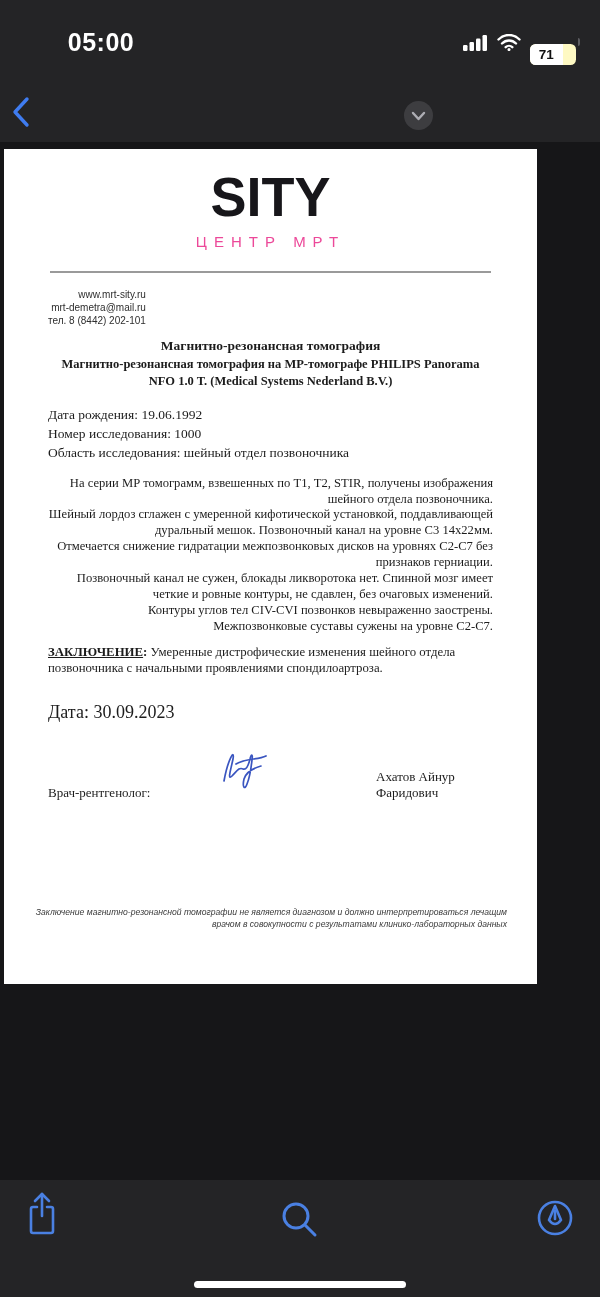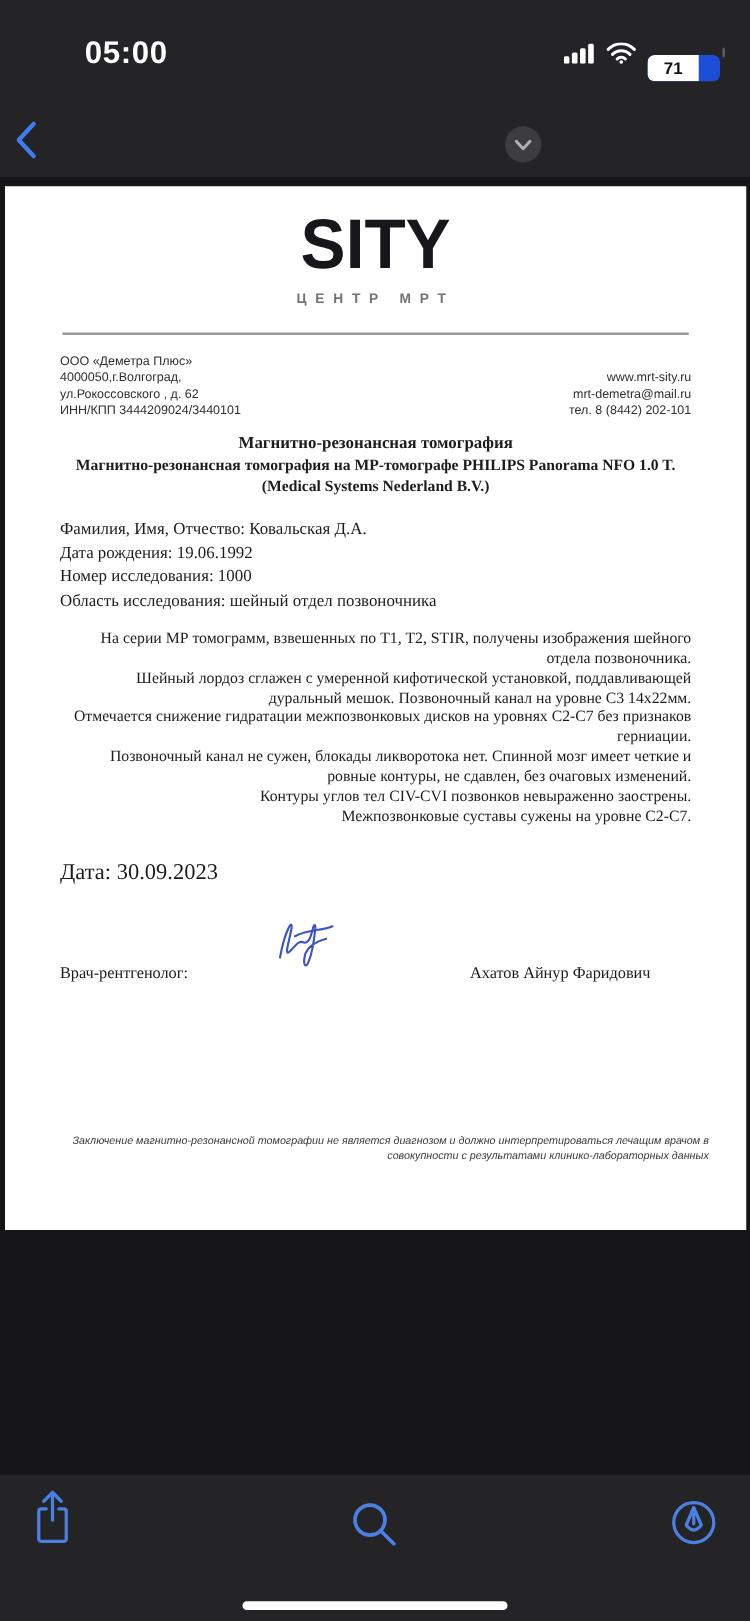--- a/index.html
+++ b/index.html
@@ -10,51 +10,51 @@
     -webkit-font-smoothing:antialiased;
   }
 
   
   .header { position:absolute; left:0; top:0; width:600px; height:142px; background:#242426; }
   .status-time {
     position:absolute; left:48px; top:28px; width:106px; text-align:center;
     color:#fff; font-size:25px; font-weight:bold; letter-spacing:0.5px;
   }
   .status-icons { position:absolute; right:20px; top:30px; display:flex; align-items:center; gap:9px; height:24px; }
-  .battery { position:relative; width:58px; height:21px; border-radius:5.5px; background:#1d4ed8; overflow:hidden;margin-top:24px; }
+  .battery { position:relative; width:46px; height:21px; border-radius:5.5px; background:#fef9c3; overflow:hidden;margin-top:24px; }
   .battery-fill { position:absolute; left:0; top:0; bottom:0; width:71%; background:#fff; border-radius:5.5px 0 0 5.5px;
     display:flex; align-items:center; justify-content:center; }
   .battery-fill span { color:#111; font-size:13.5px; font-weight:bold; }
   .battery-nub { width:2.5px; height:8px; background:#5d5d61; border-radius:0 2px 2px 0; margin-left:1.5px; }
 
   .back-button { position:absolute; left:8px; top:94px; width:26px; height:36px; cursor:pointer; }
   .nav-title {
     position:absolute; left:0; top:100px; width:600px; text-align:center;
     color:#f2f2f4; font-size:21px; font-weight:600; letter-spacing:0.2px;
   }
   .title-badge {
     position:absolute; left:404px; top:101px; width:29px; height:29px; border-radius:50%;
     background:#3d3d40; display:flex; align-items:center; justify-content:center; cursor:pointer;
   }
 
   
   .viewer { position:absolute; left:0; top:142px; width:600px; height:1038px; background:#161618; }
   .page {
-    position:absolute; left:4px; top:7px; width:593px; height:835px; background:#ffffff;
+    position:absolute; left:4px; top:7px; width:533px; height:835px; background:#ffffff;
     color:#1c1c1c;
   }
   .page-inner { padding:14px 44px 0 44px; }
 
   .logo-brand {
     text-align:center; font-family:"Liberation Sans", sans-serif;
     font-weight:bold; font-size:54px; line-height:58px; color:#17161a;
     letter-spacing:0px; transform:scaleY(1.04); margin-top:4px;
   }
   .logo-tagline {
-    text-align:center; font-weight:bold; font-size:11px; color:#737373;
+    text-align:center; font-weight:normal; font-size:15px; color:#ec4899;
     letter-spacing:7px; margin-top:8px;
   }
   .header-rule { border:none; border-top:2px solid #9a9a9a; margin:21px 2px 0 2px; }
 
   .company-row { display:flex; justify-content:space-between; align-items:flex-end; margin-top:15px; }
   .company-left { font-size:10px; line-height:13px; color:#2e2e2e; }
   .company-right { font-size:10px; line-height:13px; color:#2e2e2e; text-align:right; }
   .report-title { text-align:center; font-weight:bold; font-size:13.5px; margin-top:11px; font-family:"Liberation Serif", serif; }
   .report-subtitle { text-align:center; font-weight:bold; font-size:12.5px; line-height:17px; margin:2px auto 0 auto; max-width:495px; font-family:"Liberation Serif", serif; }
 
@@ -137,52 +137,48 @@
 
   <div class="viewer">
     <div class="page">
       <div class="page-inner">
 
         <div class="logo-brand">SITY</div>
         <div class="logo-tagline">ЦЕНТР МРТ</div>
         <hr class="header-rule">
 
         <div class="company-row">
-          <div class="company-left">
-            <div>ООО «Деметра Плюс»</div>
-            <div>4000050,г.Волгоград,</div>
-            <div>ул.Рокоссовского , д. 62</div>
-            <div>ИНН/КПП 3444209024/3440101</div>
-          </div>
           <div class="company-right">
             <div>www.mrt-sity.ru</div>
             <div>mrt-demetra@mail.ru</div>
             <div>тел. 8 (8442) 202-101</div>
           </div>
         </div>
 
         <div class="report-title">Магнитно-резонансная томография</div>
         <div class="report-subtitle">Магнитно-резонансная томография на МР-томографе PHILIPS Panorama NFO 1.0 T. (Medical Systems Nederland B.V.)</div>
 
         <div class="patient-block">
-          <div>Фамилия, Имя, Отчество: Ковальская Д.А.</div>
           <div>Дата рождения: 19.06.1992</div>
           <div>Номер исследования: 1000</div>
           <div>Область исследования: шейный отдел позвоночника</div>
         </div>
 
         <div class="findings-block">
           <div>На серии МР томограмм, взвешенных по Т1, Т2, STIR, получены изображения шейного отдела позвоночника.</div>
           <div>Шейный лордоз сглажен с умеренной кифотической установкой, поддавливающей дуральный мешок. Позвоночный канал на уровне С3 14х22мм.</div>
           <div>Отмечается снижение гидратации межпозвонковых дисков на уровнях С2-С7 без признаков герниации.</div>
           <div>Позвоночный канал не сужен, блокады ликворотока нет. Спинной мозг имеет четкие и ровные контуры, не сдавлен, без очаговых изменений.</div>
           <div>Контуры углов тел CIV-CVI позвонков невыраженно заострены.</div>
           <div>Межпозвонковые суставы сужены на уровне С2-С7.</div>
         </div>
 
+        <div class="conclusion">
+          <span class="label">ЗАКЛЮЧЕНИЕ</span><span class="colon">:</span><span> Умеренные дистрофические изменения шейного отдела позвоночника с начальными проявлениями спондилоартроза.</span>
+        </div>
 
         <div class="report-date">Дата: 30.09.2023</div>
 
         <div class="signature-row">
           <div class="doctor-label">Врач-рентгенолог:</div>
           <svg class="signature-svg" width="80" height="52" viewBox="0 0 80 52">
             <g fill="none" stroke="#3a55c0" stroke-width="1.7" stroke-linecap="round">
               <path d="M8 38 C12 16 19 5 17 16 C15 26 11 38 16 33 C21 28 23 24 27 26 C30 27 32 24 34 16 C35 11 37 10 36 17 C35 26 34 34 31 41 C29 47 26 45 28 36 C30 29 38 25 45 23"></path>
               <path d="M20 21 C30 15 42 17 50 13"></path>
             </g>

